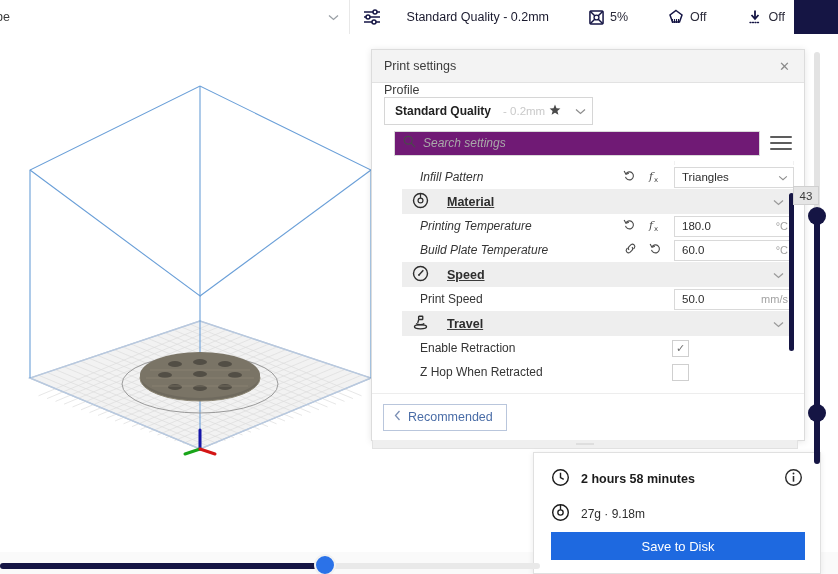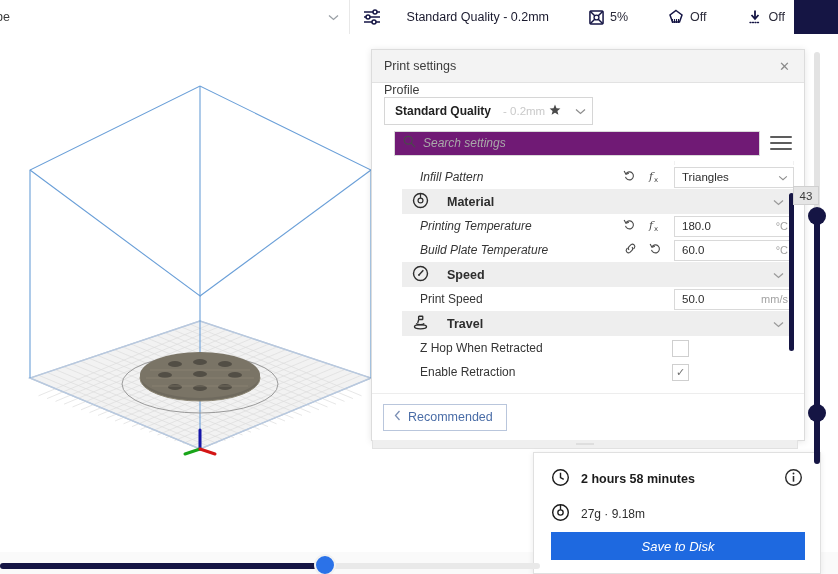--- a/index.html
+++ b/index.html
@@ -121,21 +121,21 @@
     display:flex; align-items:center; padding: 0 5px 0 7px; font-size: 11.5px; color:#2c2c2c;
   }
   .s-val .v { flex:1; }
   .s-val .unit { color:#a2a2a2; font-size: 11px; }
   .s-val .cv { color:#8c8c8c; font-size: 10px; }
   .s-check { width: 17px; height: 17px; border:1px solid #cfcfcf; background:#fff;
              display:flex; align-items:center; justify-content:center;
              font-size: 11px; color:#6f6f6f; margin-right: 105px; }
   .cat-row {
     display:flex; align-items:center; height: 25px; background:#eeeeee;
-    padding-left: 10px; padding-right: 10px; gap: 10px;
+    padding-left: 10px; padding-right: 10px; gap: 10px; text-decoration: underline;
   }
   .cat-row .cat-name { flex:1; font-size: 12.5px; font-weight: bold; color:#2d2d2d; margin-left: 8px;}
   .cat-row .cat-chev { color:#9b9b9b; font-size: 11px; }
 
   #ps-scrollbar { position:absolute; right: 10px; top: 32px; width: 5px; height: 158px;
                   background: #151544; border-radius: 3px; }
 
   #ps-footer {
     height: 47px; border-top: 1px solid #ededed; display:flex; align-items:center;
     padding-left: 11px; background:#fff;
@@ -156,21 +156,21 @@
     background:#fff; border:1px solid #e0e0e0; box-shadow: 0 1px 6px rgba(0,0,0,.08);
     padding: 15px 17px 0 17px;
   }
   .job-line { display:flex; align-items:center; }
   .job-line .jl-txt { margin-left: 11px; font-size: 12.5px; font-weight:bold; color:#1c1c1c; }
   .job-line .jl-txt.light { font-weight: normal; font-size: 12px; color:#2e2e2e; }
   #job-info-icon { margin-left:auto; color:#2b2b2b; }
   #save-btn {
     position:absolute; left: 17px; bottom: 13px; width: 254px; height: 28px;
     background:#1e69e0; color:#ffffff; font-size: 13px;
-    display:flex; align-items:center; justify-content:center;font-style:italic;
+    display:flex; align-items:center; justify-content:center;
   }
 
   
   #layer-slider { position:absolute; right: 9px; top: 52px; width: 24px; height: 372px; }
   #layer-slider .track-bg { position:absolute; left: 9px; top: 0; width: 6px; height: 372px;
                             background:#e3e3e3; border-radius:3px;}
   #layer-slider .track-fg { position:absolute; left: 9px; top: 162px; width: 6px; height: 250px;
                             background:#151544; border-radius:3px;}
   #layer-slider .handle { position:absolute; left: 3px; width: 18px; height: 18px;
                           border-radius:50%; background:#151544; }
@@ -537,27 +537,27 @@
           </span>
           <span class="cat-name">Travel</span>
           <span class="cat-chev">
             <svg width="11" height="7" viewBox="0 0 11 7">
                 <path d="M1 1.5 L5.5 5.5 L10 1.5" fill="none" stroke="#9b9b9b" stroke-width="1.3"></path>
               </svg>
           </span>
         </div>
 
         <div class="set-row">
+          <span class="s-label plain">Enable Retraction</span>
+          <div class="s-check">✓</div>
+        </div>
+
+        <div class="set-row">
           <span class="s-label plain">Z Hop When Retracted</span>
           <div class="s-check"></div>
-        </div>
-
-        <div class="set-row">
-          <span class="s-label plain">Enable Retraction</span>
-          <div class="s-check">✓</div>
         </div>
 
       </div>
       <div id="ps-scrollbar"></div>
     </div>
 
     <div id="ps-footer">
       <div id="recommended-btn">
         <span>
           <svg width="7" height="11" viewBox="0 0 7 11">

